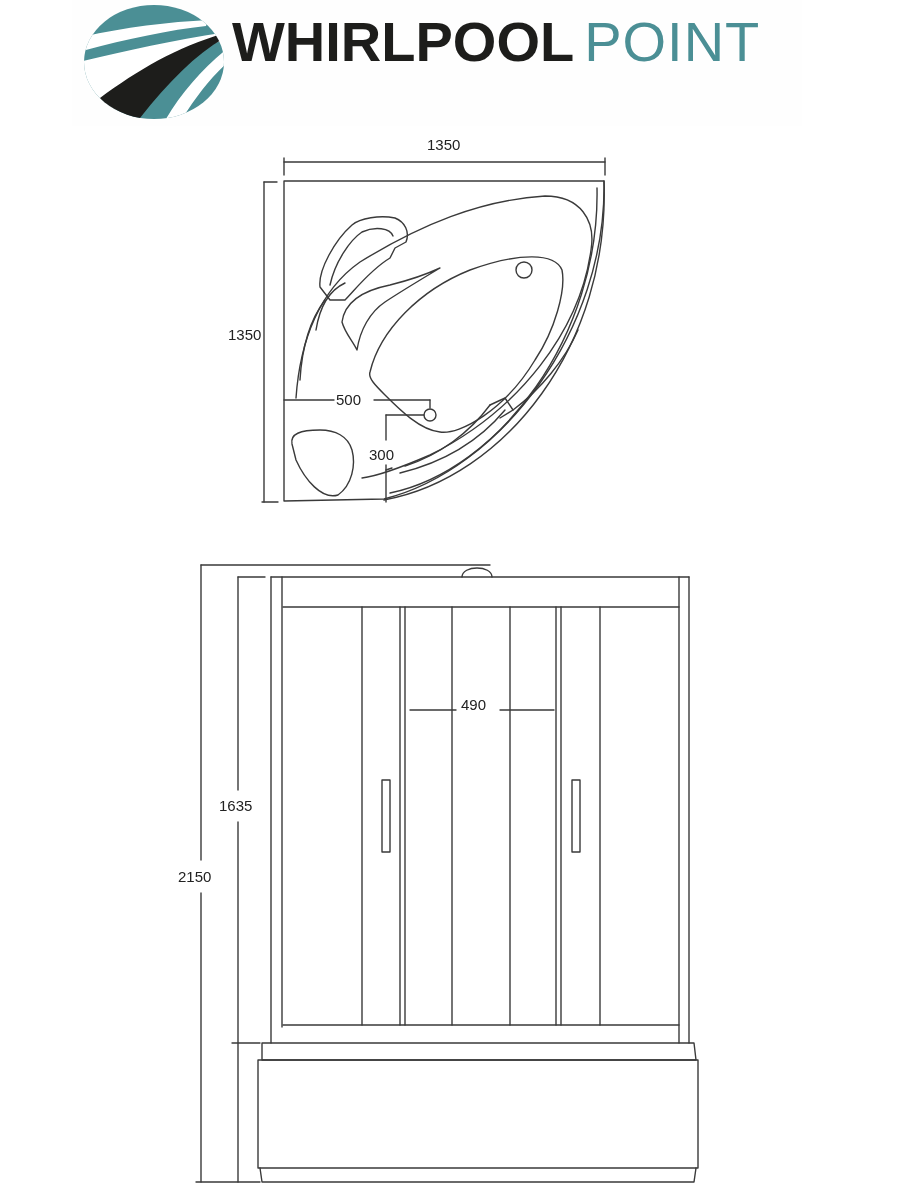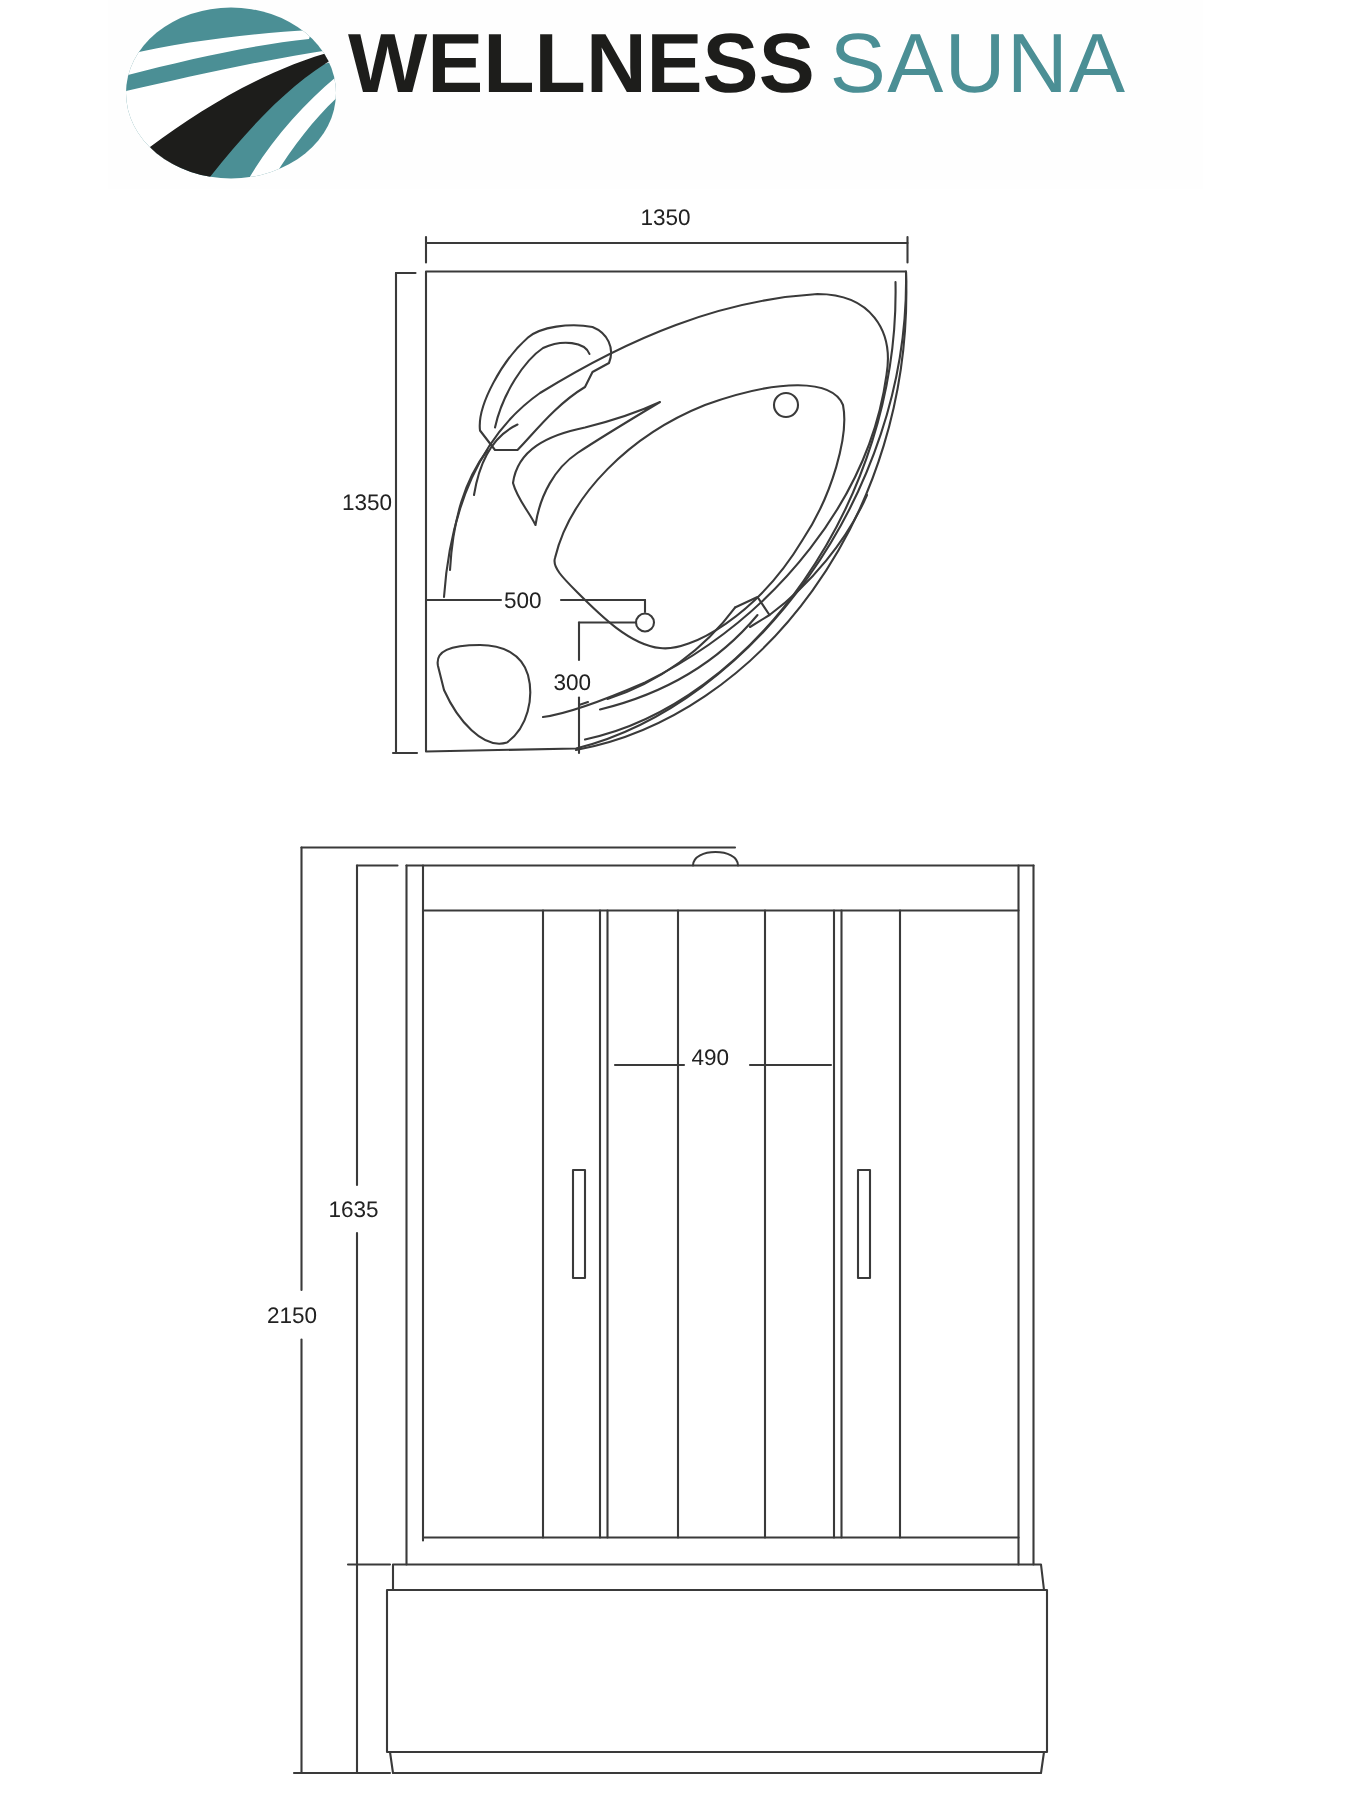--- a/index.html
+++ b/index.html
@@ -26,21 +26,21 @@
       <rect x="0" y="0" width="150" height="126" fill="#4b8f95"></rect>
 
       <path d="M0,38 C40,28 90,22 130,20 L128,26 C90,30 45,40 0,52 Z" fill="#ffffff"></path>
       <path d="M0,62 C45,52 95,40 150,32 L150,40 C110,48 75,62 30,120 L0,126 Z" fill="#ffffff"></path>
 
       <path d="M22,98 C60,70 100,46 148,33 L150,36 C120,52 92,80 62,118 L30,120 Z" fill="#1d1d1b"></path>
       <path d="M150,48 C125,68 100,96 84,126 L100,126 C115,100 132,78 150,62 Z" fill="#ffffff"></path>
     </g>
   </svg>
   <div class="brand-line1">
-    <span class="brand-bold">WELLNESS</span><span class="brand-light">SAUNA</span>
+    <span class="brand-bold">WHIRLPOOL</span><span class="brand-light">POINT</span>
   </div>
 </div>
 
 <svg class="drawing" width="914" height="1200" viewBox="0 0 914 1200">
   <g stroke="#3a3a3a" stroke-width="1.4" fill="none" stroke-linecap="round" stroke-linejoin="round">
 
     <g>
 
       <line x1="284" y1="162" x2="605" y2="162"></line>
       <line x1="284" y1="158" x2="284" y2="175"></line>

